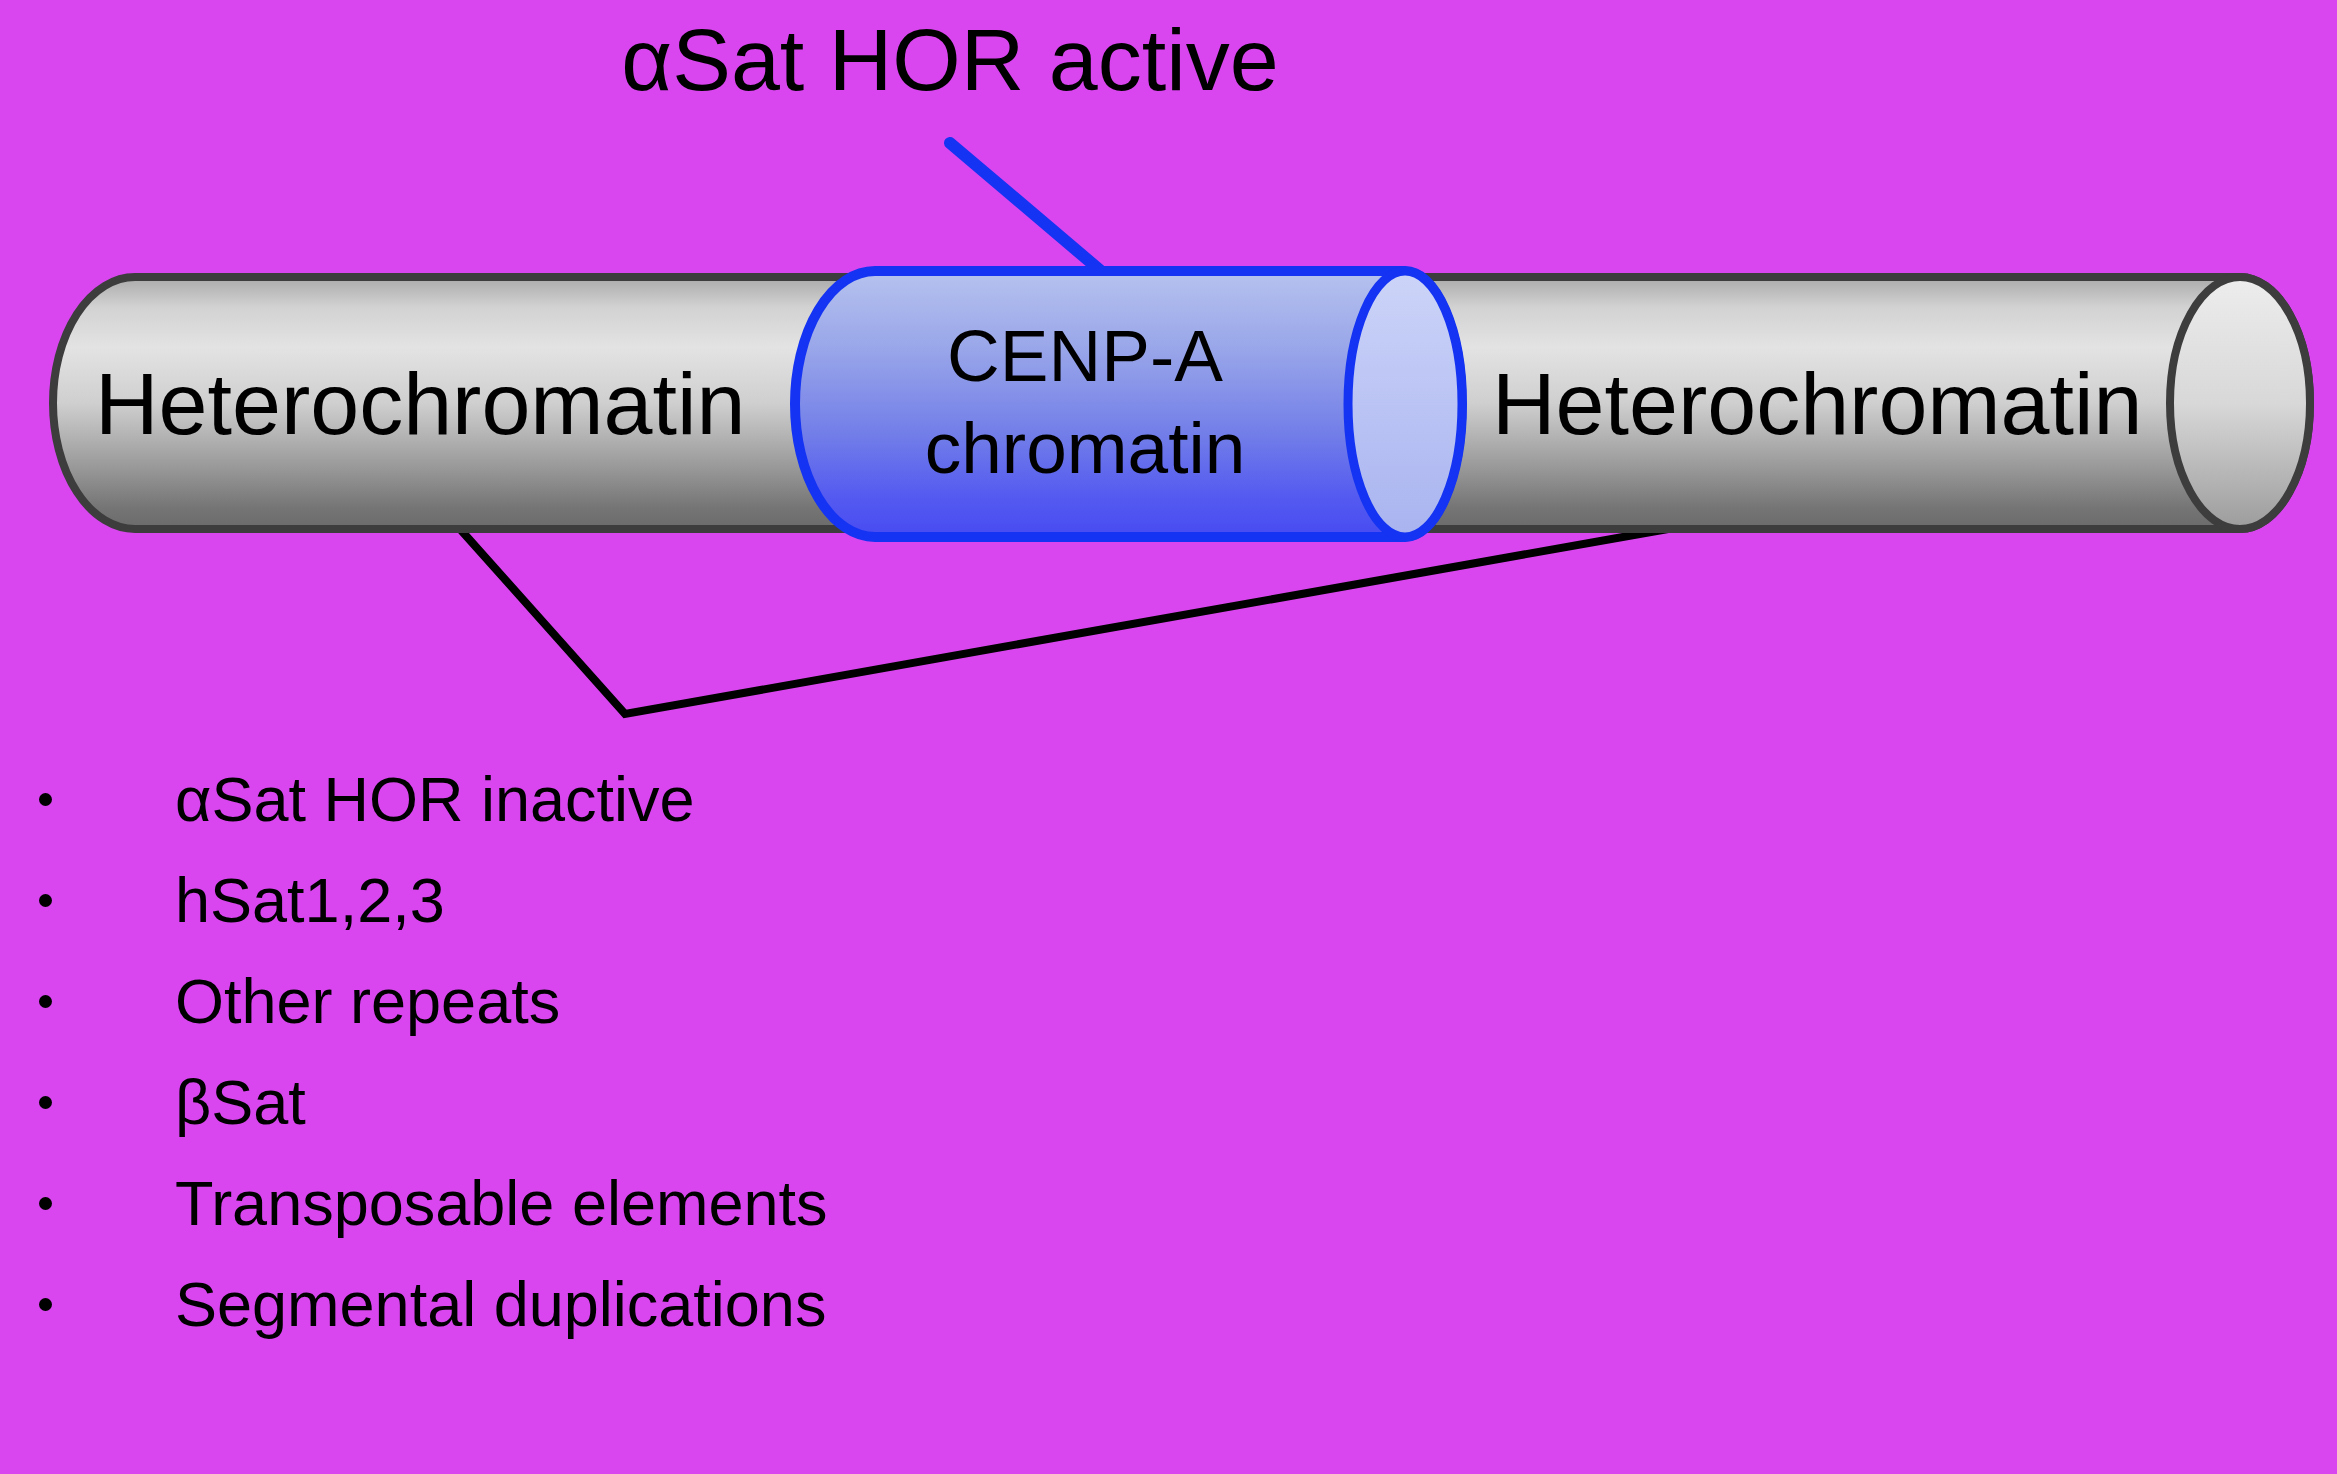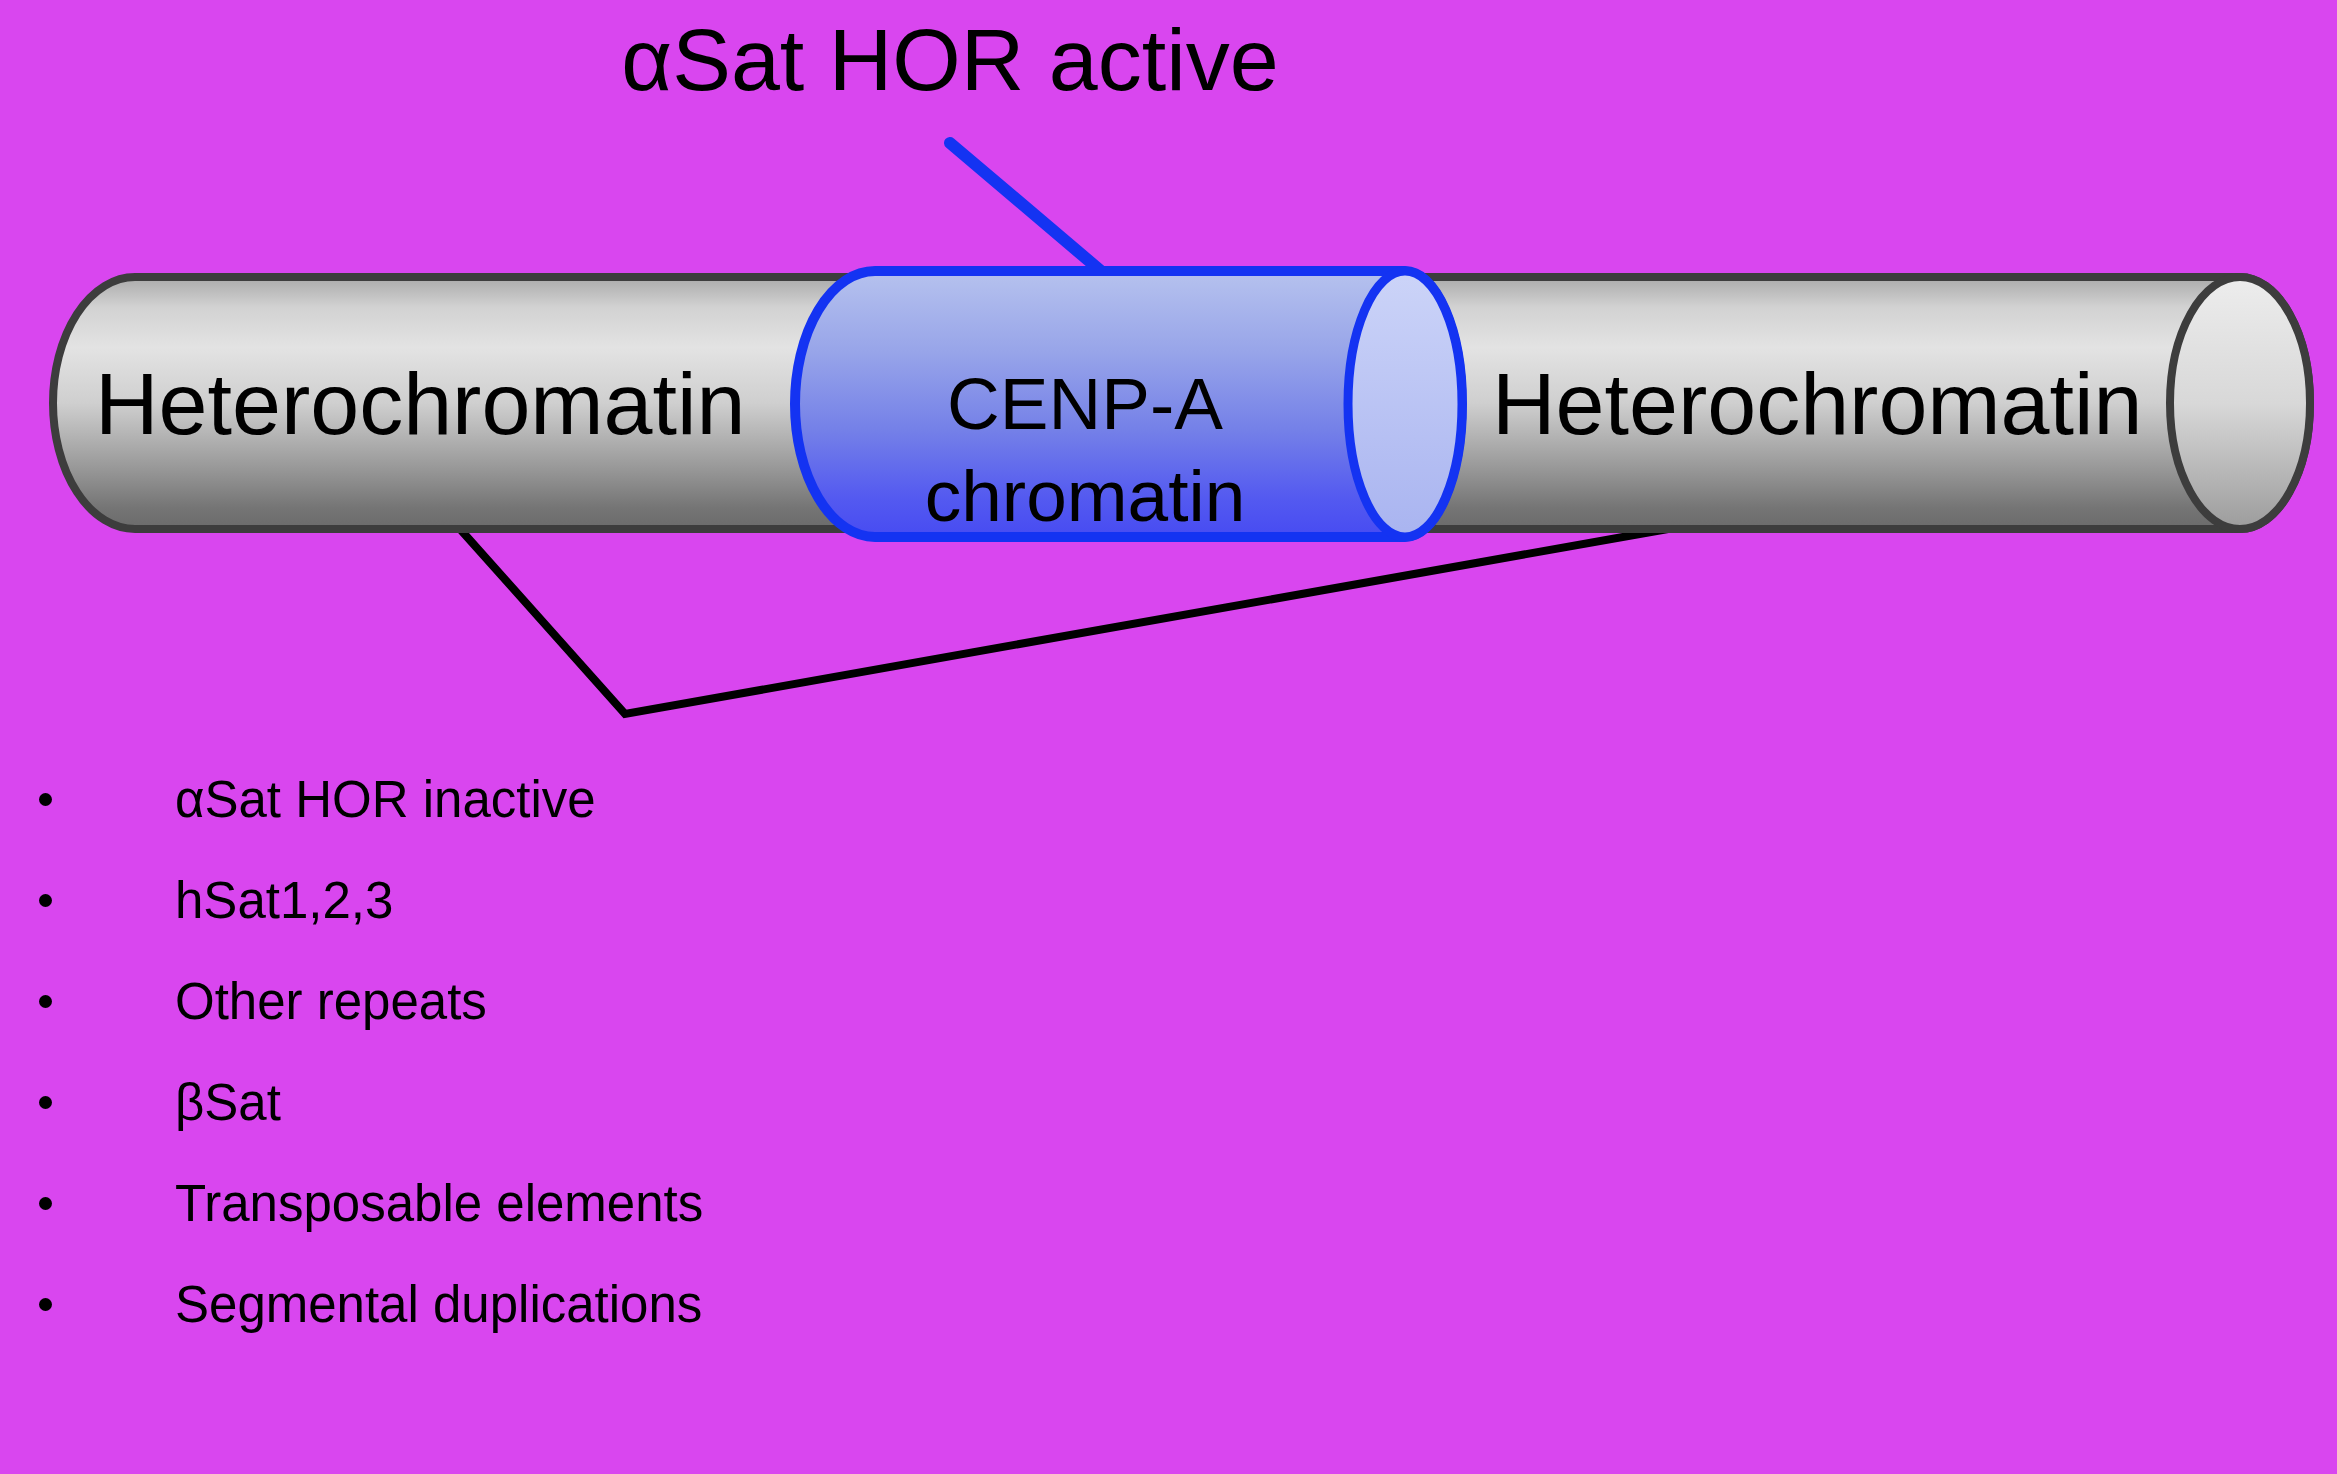--- a/index.html
+++ b/index.html
@@ -49,36 +49,35 @@
   }
   .cenpa {
     position: absolute;
     left: 1085px;
     top: 402px;
     transform: translate(-50%, -50%);
     text-align: center;
     font-size: 73px;
     line-height: 92px;
     color: #000;
-    margin-top: 48px;
   }
   .cenpa span { display: block; }
   .features {
     position: absolute;
     left: 0;
     top: 749px;
     margin: 0;
     padding: 0;
     list-style: none;
   }
   .features li {
     display: flex;
     align-items: center;
     height: 101px;
-    font-size: 51px;
+    font-size: 63px;
     line-height: 101px;
   }
   .dot {
     display: block;
     width: 13px;
     height: 13px;
     border-radius: 50%;
     background: #000;
     margin-left: 39px;
     flex: 0 0 auto;

